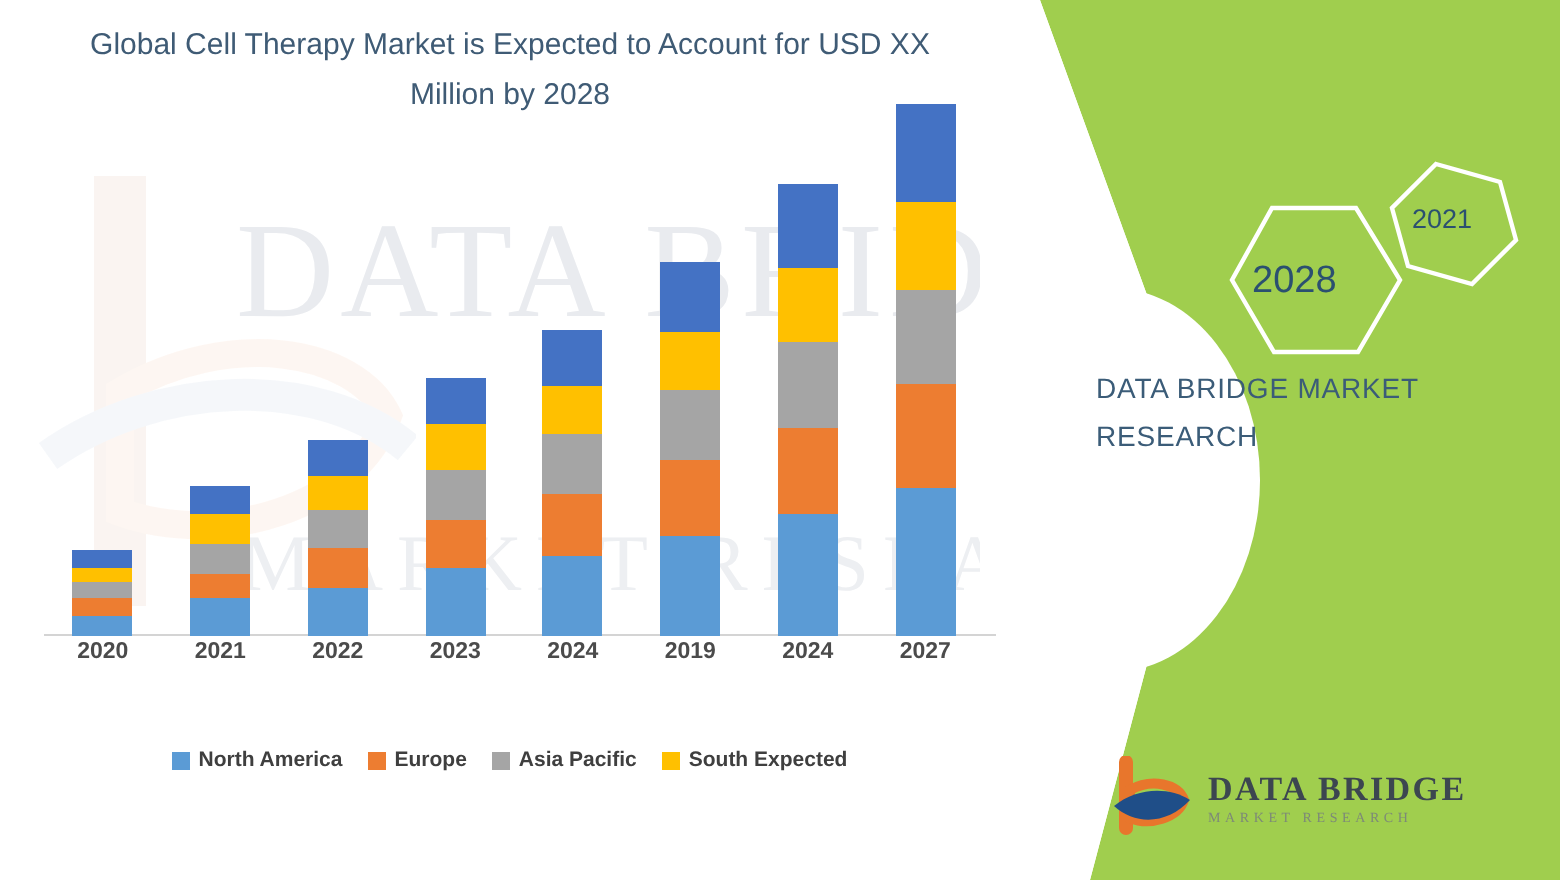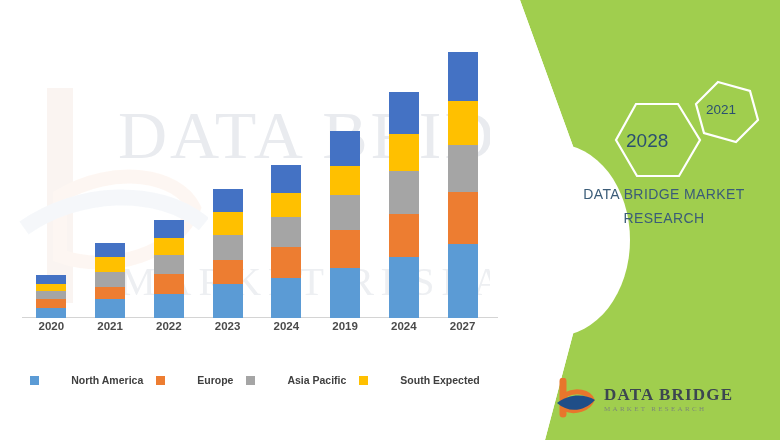--- a/index.html
+++ b/index.html
@@ -84,21 +84,20 @@
     position: absolute;
     color: #2b5070;
     font-size: 19px;
   }
   .hex-label.small { font-size: 13.5px; }
   .panel-brand {
     position: absolute;
     left: 548px;
     top: 182px;
     width: 232px;
-    text-align: center;
     font-size: 14px;
     line-height: 24px;
     letter-spacing: .4px;
     color: #3b5c78;
   }
 
   
   .headline {
     position: absolute;
     left: 40px;
@@ -186,21 +185,20 @@
   .swatch {
     width: 9px;
     height: 9px;
     flex: 0 0 auto;
   }
   .legend-text {
     font-size: 10.5px;
     font-weight: bold;
     color: #3f3f3f;
     white-space: nowrap;
-    margin-left: 28px;
   }
 
   
   .logo {
     position: absolute;
     left: 556px;
     top: 378px;
     display: flex;
     align-items: center;
     gap: 8px;
@@ -251,20 +249,21 @@
       <polygon points="130,4 162,13 170,42 148,64 116,55 108,26" fill="none" stroke="#ffffff" stroke-width="2.2"></polygon>
 
       <polygon points="48,26 90,26 112,62 91,98 49,98 28,62" fill="none" stroke="#ffffff" stroke-width="2.2"></polygon>
     </svg>
     <span class="hex-label" style="left:38px; top:52px;">2028</span>
     <span class="hex-label small" style="left:118px; top:24px;">2021</span>
   </div>
 
   <div class="panel-brand">DATA BRIDGE MARKET RESEARCH</div>
 
+  <div class="headline">Global Cell Therapy Market is Expected to Account for USD XX Million by 2028</div>
 
   <div class="chart">
     <div class="axis-line"></div>
     <div class="plot" id="plot">
         <div class="bar-col">
           <div class="bar">
             <div class="seg" title="Middle East and Africa 2020: 3.2" style="height: 8.256px; background: rgb(68, 114, 196);"></div>
             <div class="seg" title="South America 2020: 3" style="height: 7.74px; background: rgb(255, 192, 0);"></div>
             <div class="seg" title="Asia Pacific 2020: 3.1" style="height: 7.998px; background: rgb(165, 165, 165);"></div>
             <div class="seg" title="Europe 2020: 3.4" style="height: 8.772px; background: rgb(237, 125, 49);"></div>

